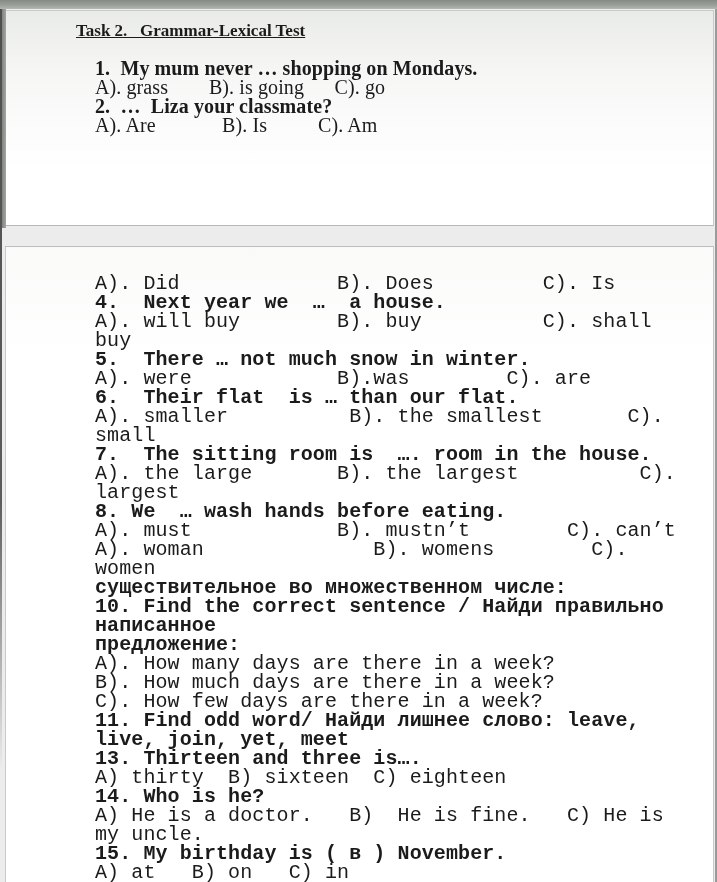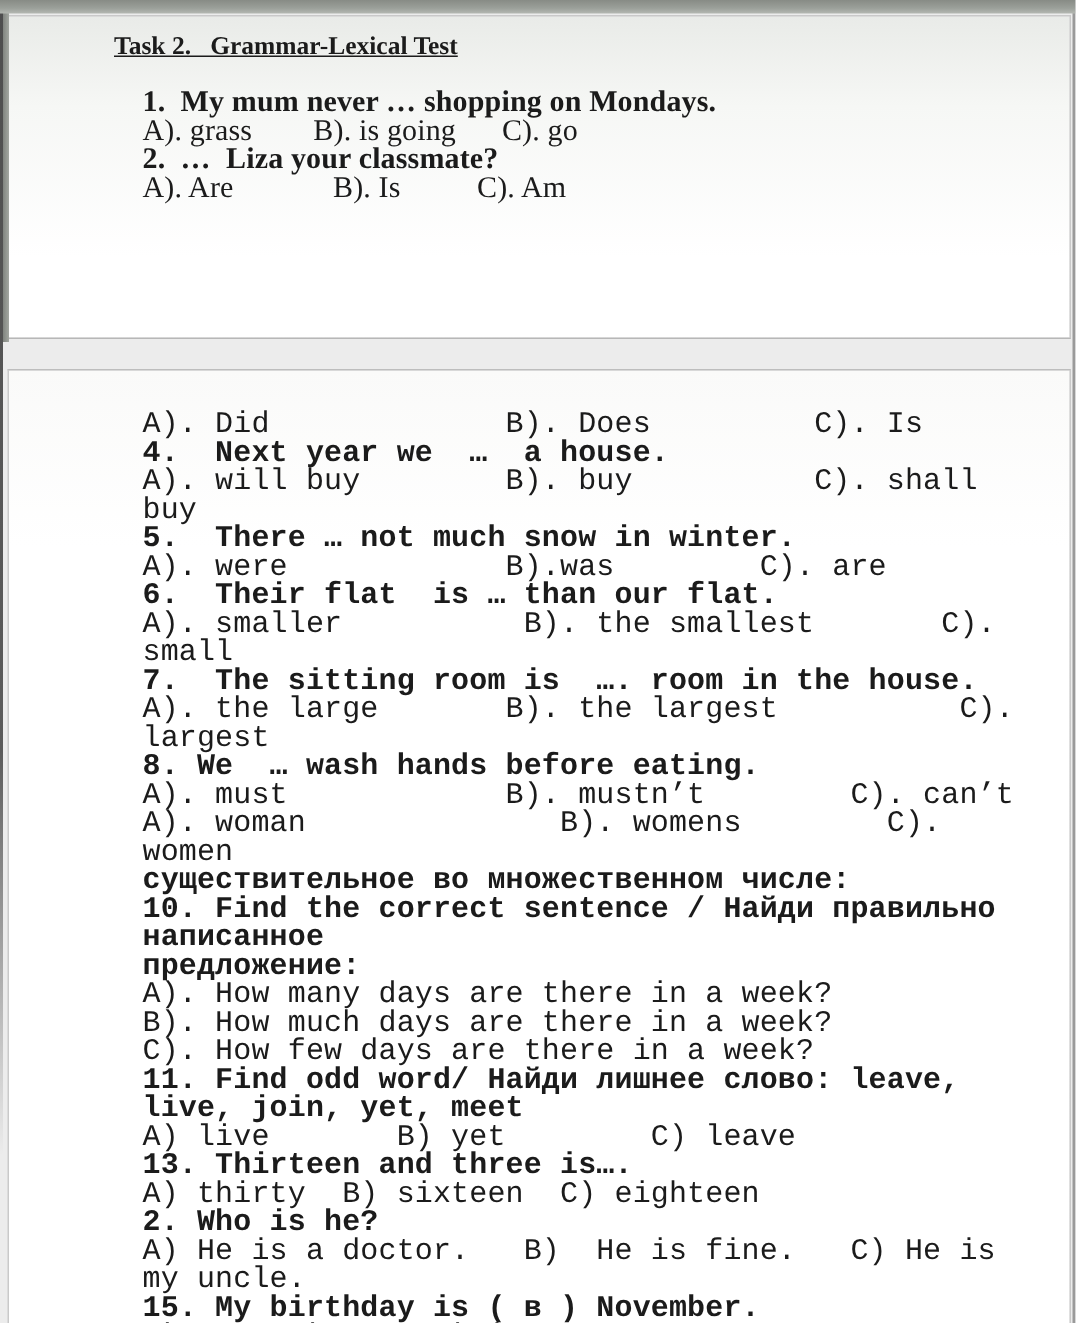--- a/index.html
+++ b/index.html
@@ -124,22 +124,21 @@
         <div class="line bold">8. We  … wash hands before eating.</div>
         <div class="line">A). must            B). mustn’t        C). can’t</div>
         <div class="line">A). woman              B). womens        C). women</div>
         <div class="line bold">существительное во множественном числе:</div>
         <div class="line bold">10. Find the correct sentence / Найди правильно написанное</div>
         <div class="line bold">предложение:</div>
         <div class="line">A). How many days are there in a week?</div>
         <div class="line">B). How much days are there in a week?</div>
         <div class="line">C). How few days are there in a week?</div>
         <div class="line bold">11. Find odd word/ Найди лишнее слово: leave, live, join, yet, meet</div>
-        <div class="line">A) live       B) yet        C) leave</div>
         <div class="line bold">13. Thirteen and three is….</div>
         <div class="line">A) thirty  B) sixteen  C) eighteen</div>
-        <div class="line bold">2. Who is he?</div>
+        <div class="line bold">14. Who is he?</div>
         <div class="line">A) He is a doctor.   B)  He is fine.   C) He is my uncle.</div>
         <div class="line bold">15. My birthday is ( в ) November.</div>
         <div class="line">A) at   B) on   C) in</div>
       </div>
   </div>
 </div>
 
 </body></html>

